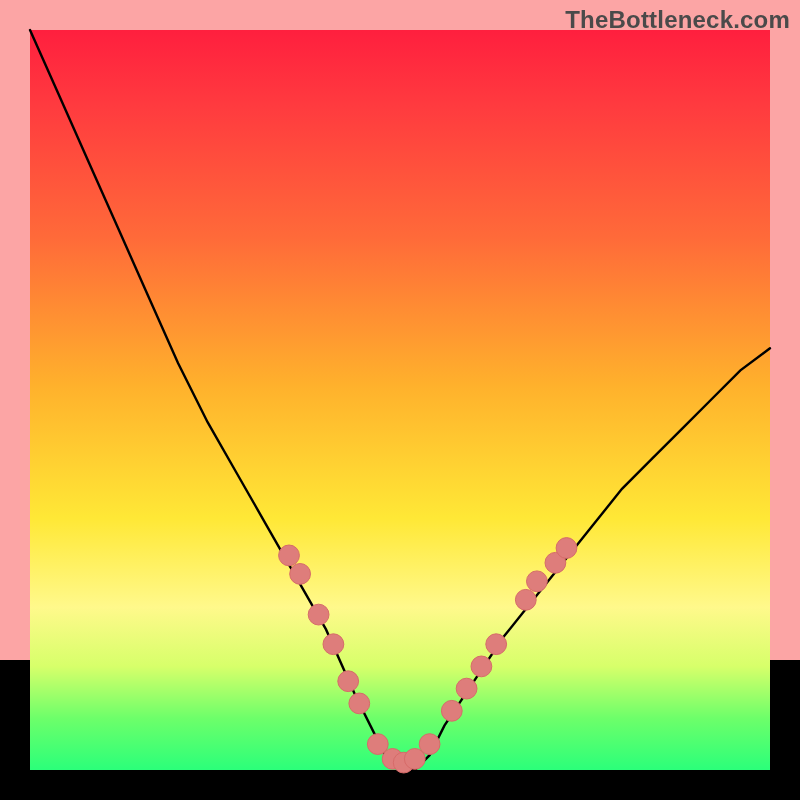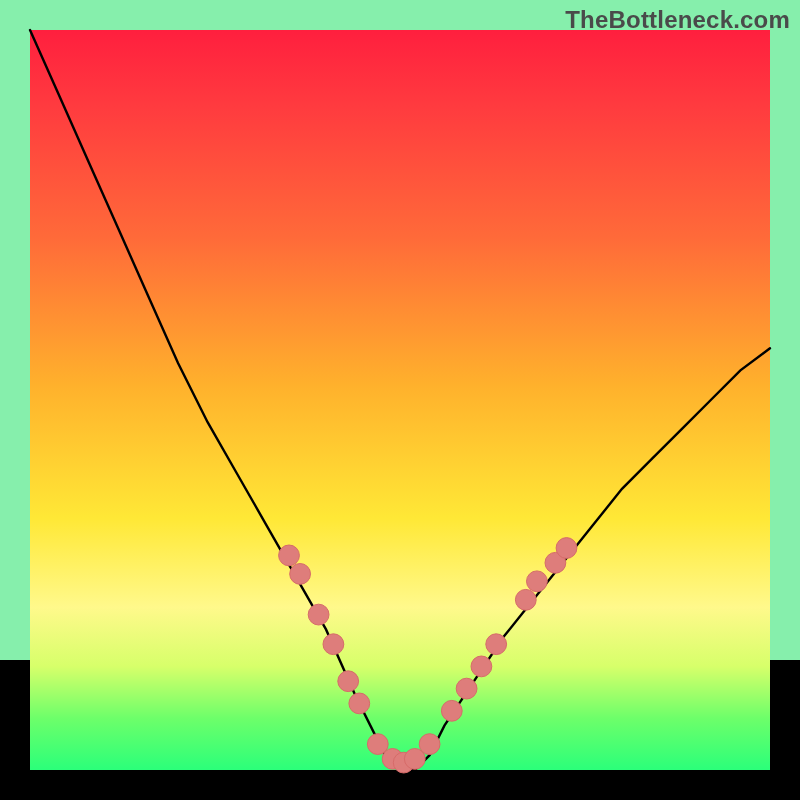--- a/index.html
+++ b/index.html
@@ -8,21 +8,21 @@
     width: 800px;
     height: 800px;
     overflow: hidden;
     background: #000;
     font-family: Arial, Helvetica, sans-serif;
   }
   .frame {
     position: relative;
     width: 800px;
     height: 660px;
-    background: #86efac;
+    background: #fca5a5;
   }
   .plot-area {
     position: absolute;
     left: 30px;
     top: 30px;
     width: 740px;
     height: 740px;
     
     background: linear-gradient(
       to bottom,

